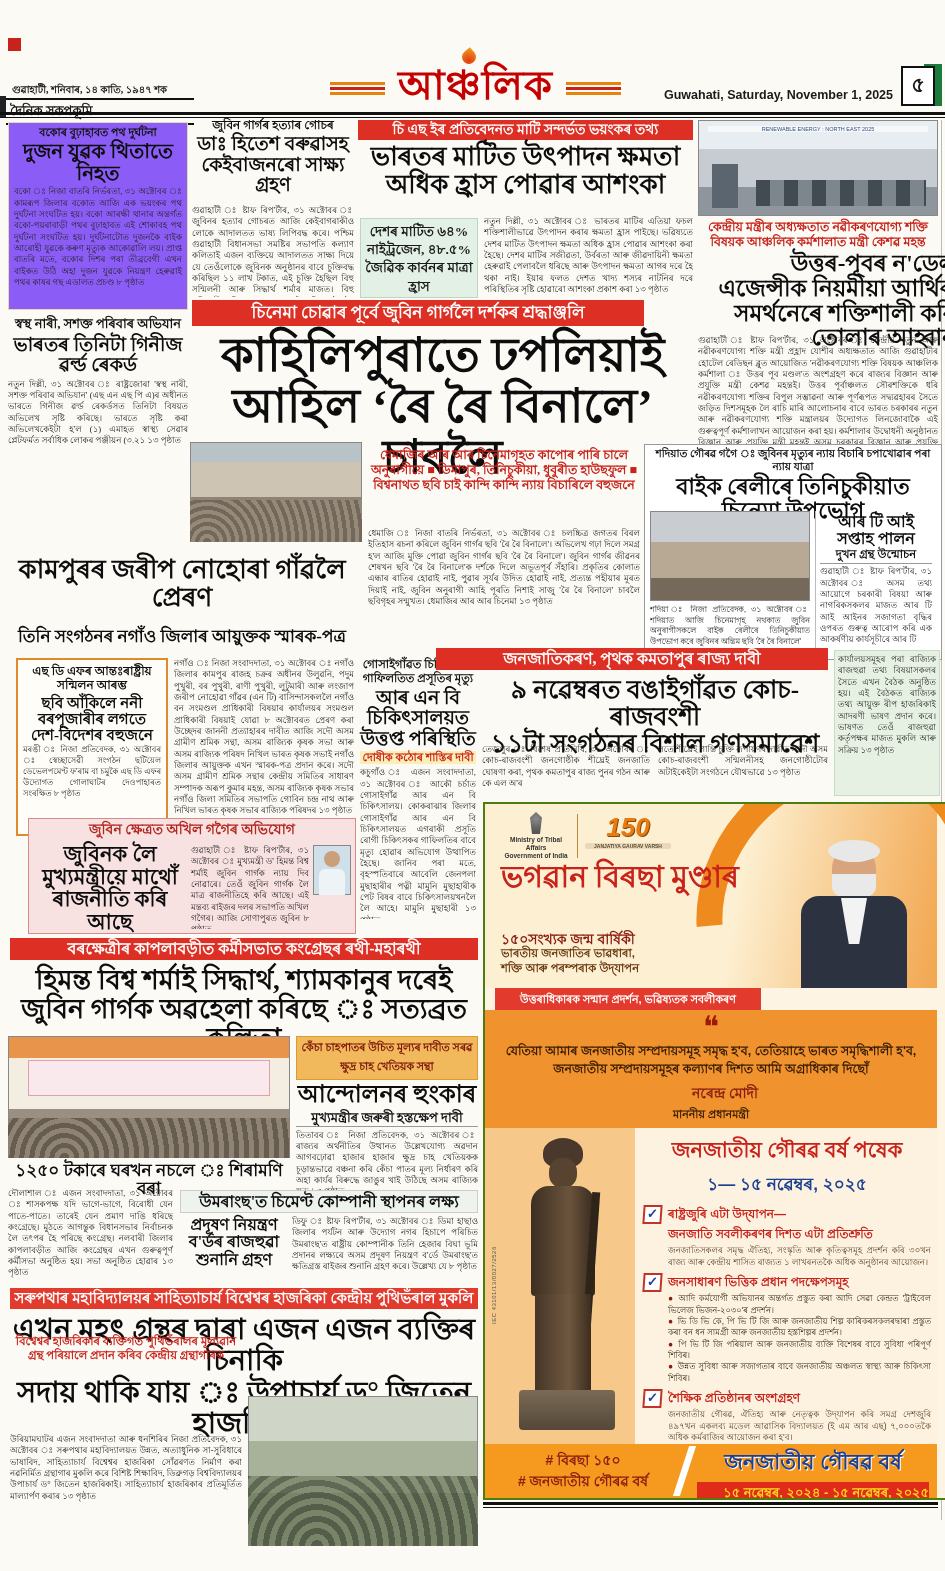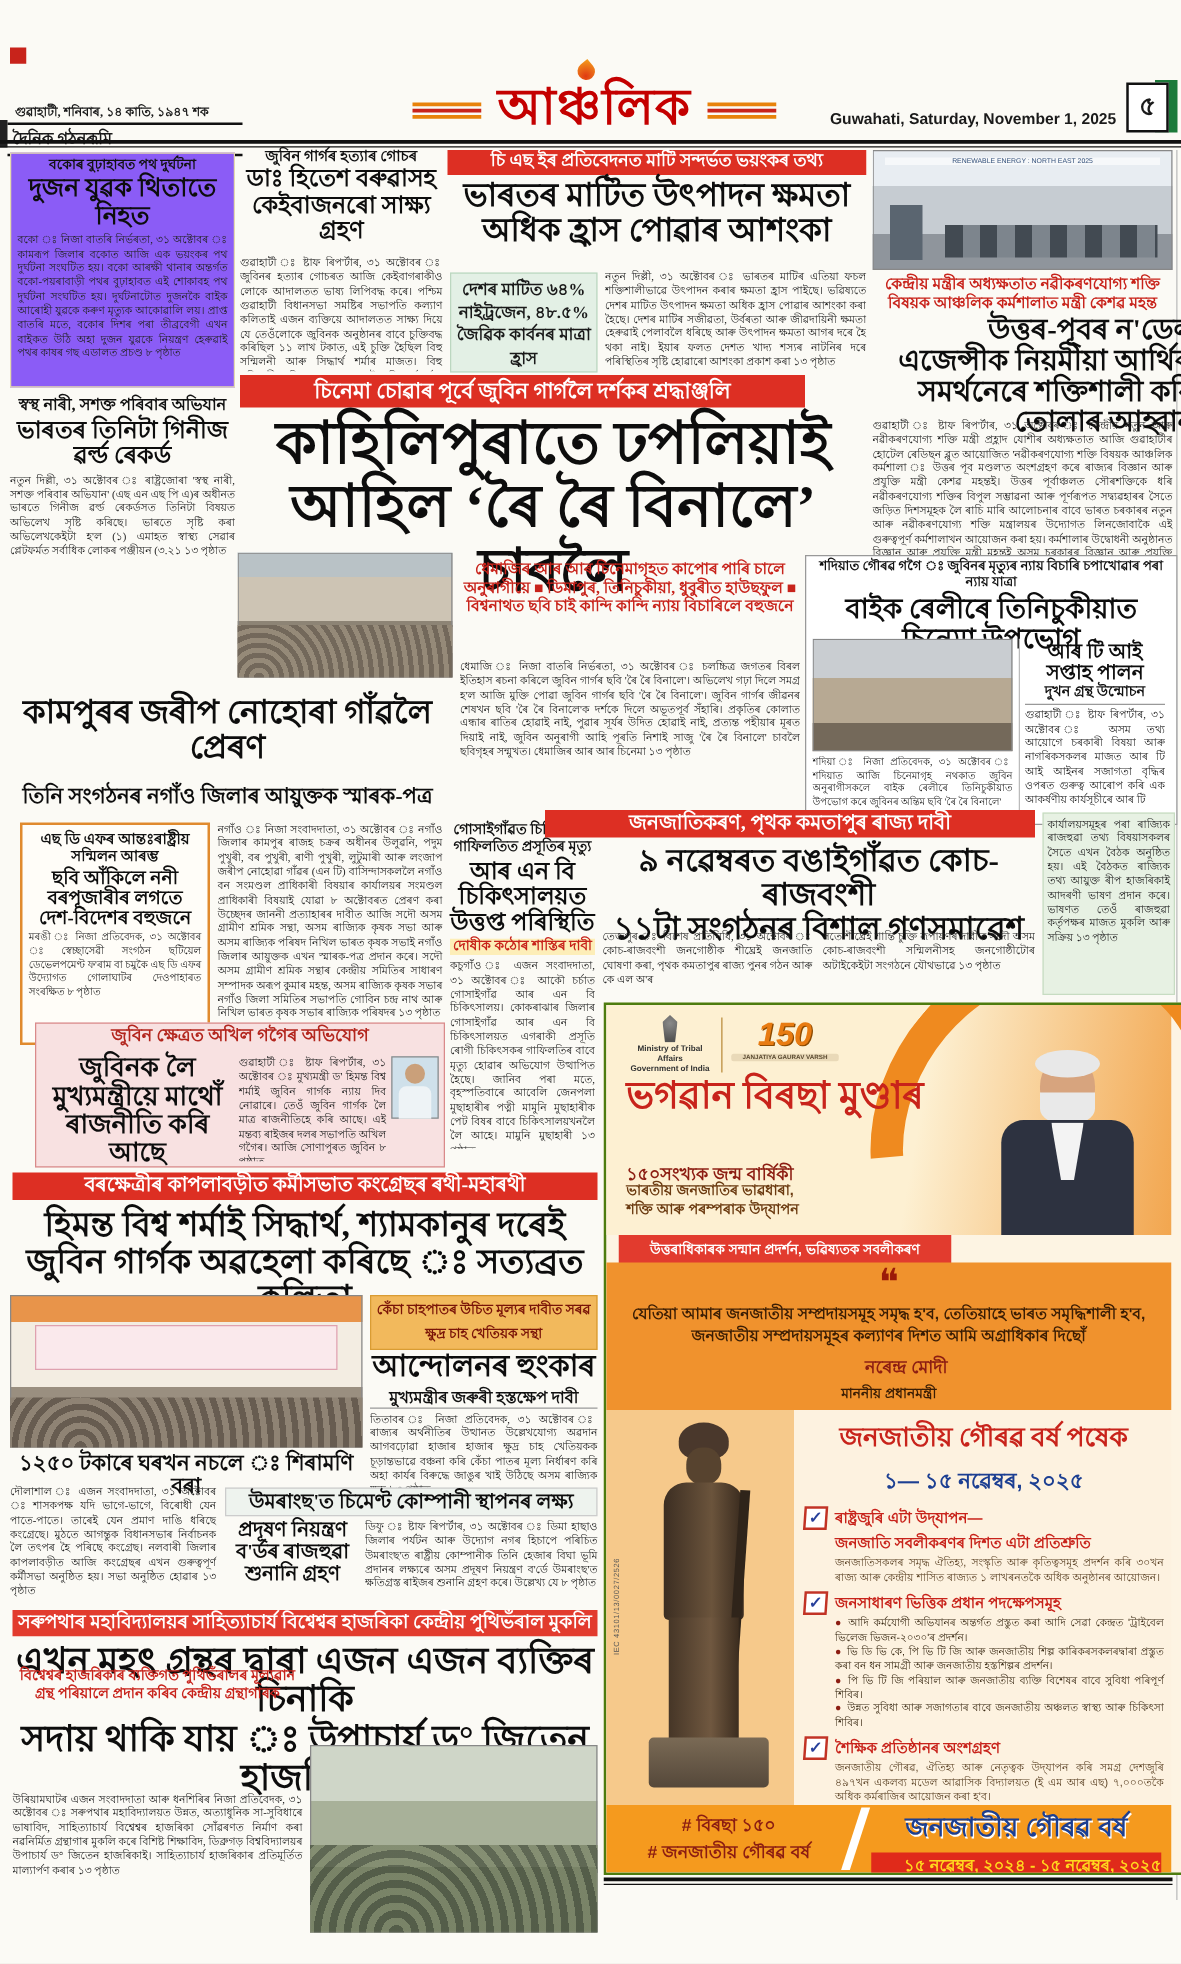--- a/index.html
+++ b/index.html
@@ -25,21 +25,21 @@
 </style>
 </head>
 <body>
 
 <div id="page">
 
   <div class="abs" style="left:8px;top:38px;width:13px;height:13px;background:#c8231b;"></div>
   <div class="abs" style="left:0;top:96px;width:6px;height:22px;background:#222;"></div>
 
   <div class="abs" style="left:12px;top:82px;width:220px;font-size:10px;font-weight:bold;">গুৱাহাটী, শনিবাৰ, ১৪ কাতি, ১৯৪৭ শক</div>
-  <div class="abs" style="left:6px;top:98px;width:180px;border-top:2px solid #111;border-bottom:2px solid #111;padding:1px 4px;font-size:13px;font-weight:bold;">দৈনিক গঠনৰূমি</div>
+  <div class="abs" style="left:6px;top:98px;width:180px;border-top:2px solid #111;border-bottom:2px solid #111;padding:1px 4px;font-size:13px;font-weight:bold;">দৈনিক সকপকূমি</div>
 
   <div class="abs" style="left:330px;top:58px;width:290px;height:52px;">
     <div class="abs" style="left:132px;top:-8px;width:14px;height:14px;background:radial-gradient(circle at 30% 70%,#e03a12,#f5a01e);border-radius:70% 0 70% 70%;transform:rotate(-40deg);"></div>
     <div class="abs" style="left:0;top:22px;width:55px;">
       <div style="height:3px;background:#e8820a;margin:2px 0;"></div>
       <div style="height:3px;background:#c8231b;margin:2px 0;"></div>
       <div style="height:3px;background:#e8820a;margin:2px 0;"></div>
     </div>
     <div class="abs" style="left:58px;top:-4px;width:175px;font-size:40px;font-weight:bold;color:#c40000;text-align:center;letter-spacing:1px;">আঞ্চলিক</div>
     <div class="abs" style="left:236px;top:22px;width:55px;">

